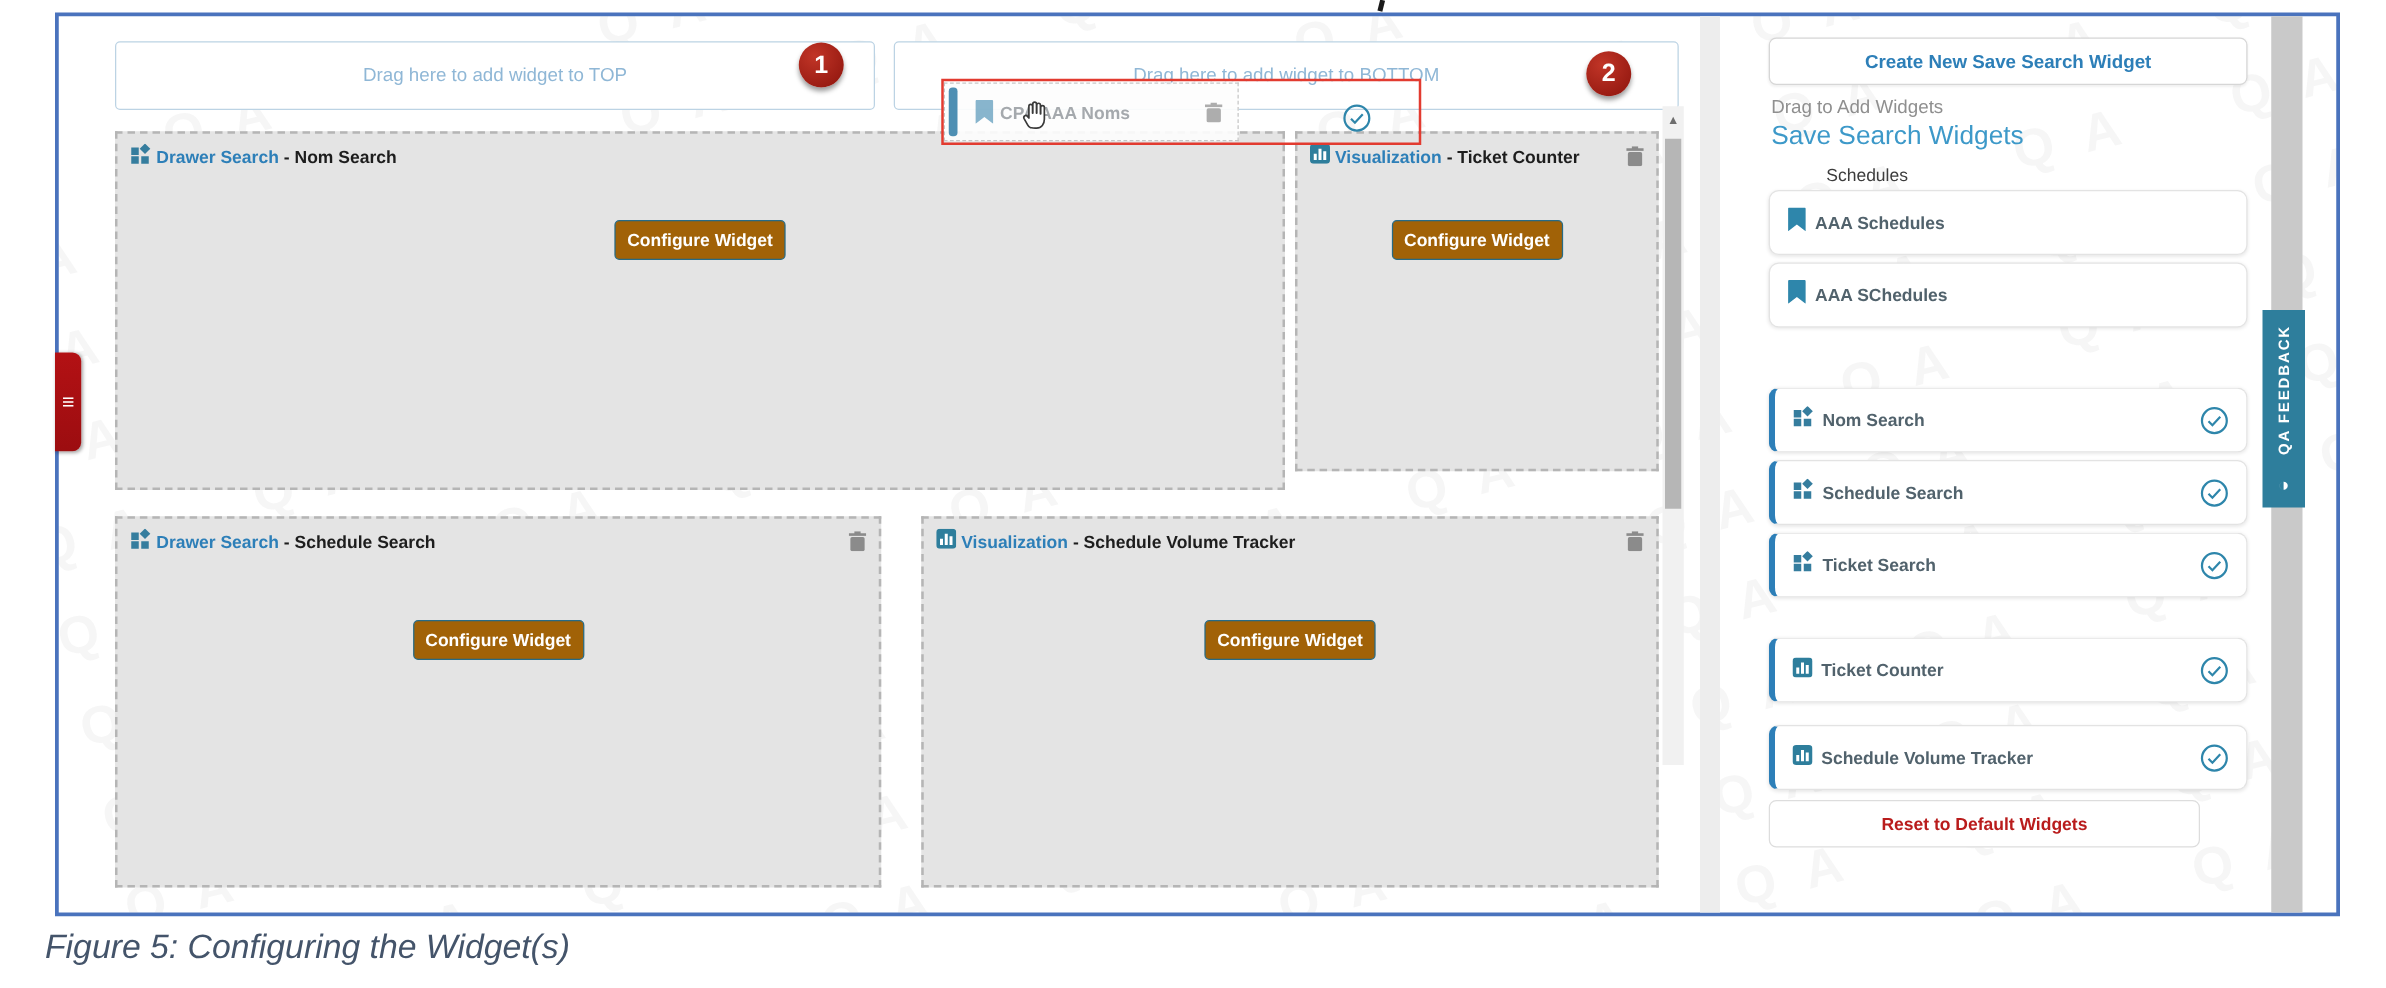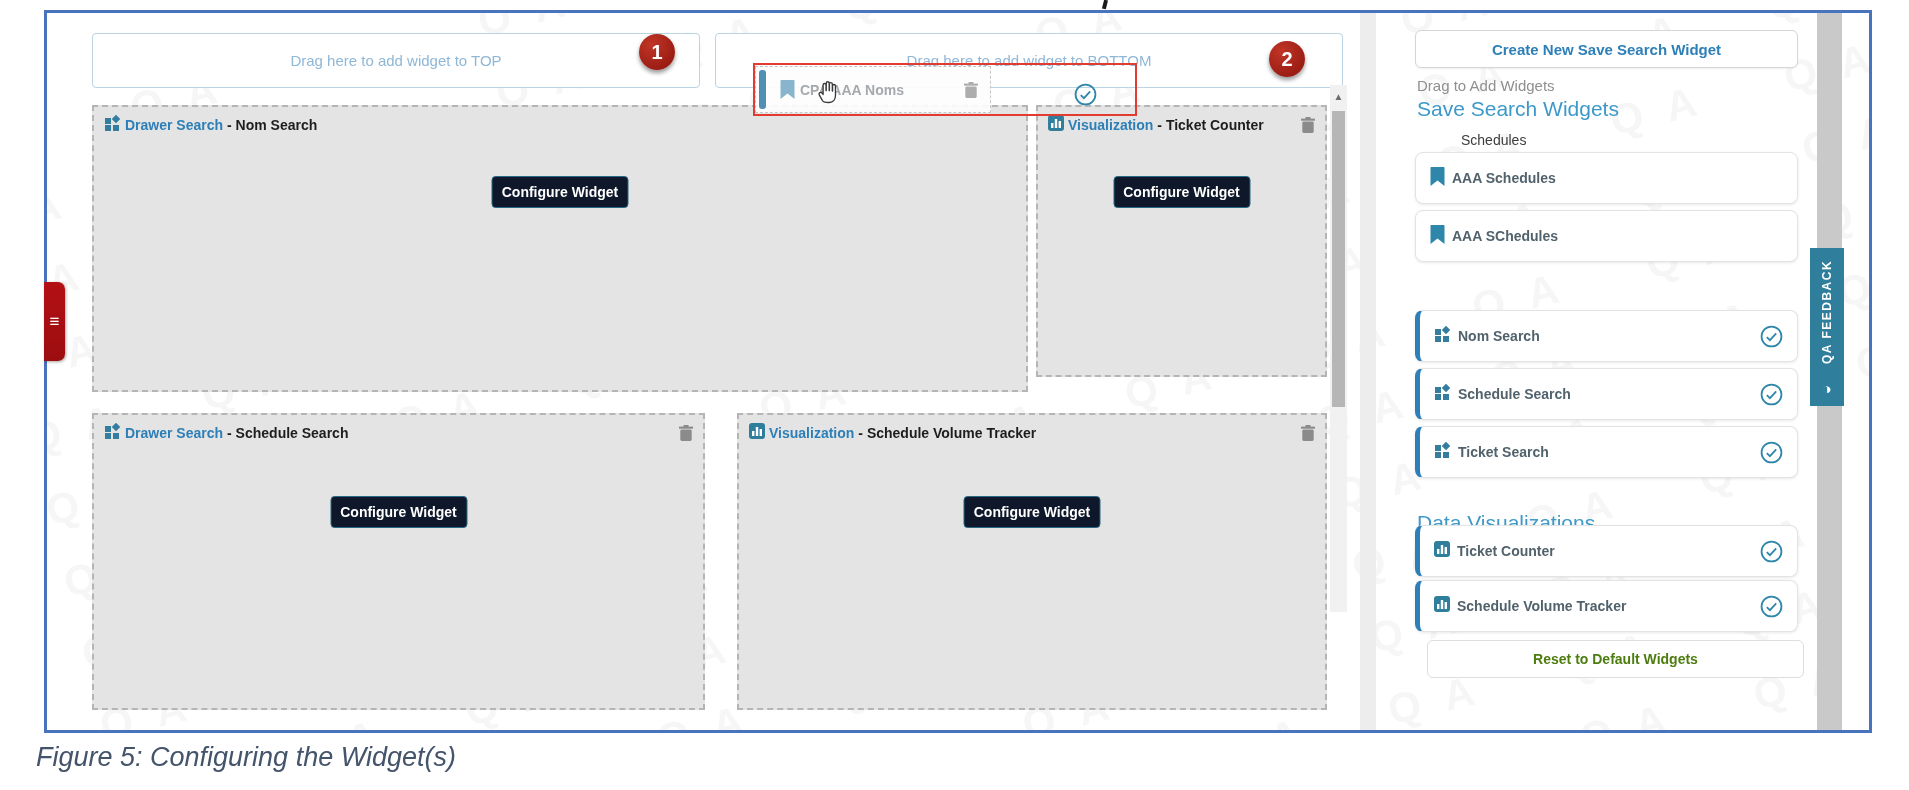--- a/index.html
+++ b/index.html
@@ -41,21 +41,21 @@
   .badge-2 { left:1269px; top:41px; }
 
   
   .panel { position:absolute; background:#e4e4e4; border:2px dashed #b5b5b5; }
   .phead { display:flex; align-items:center; gap:4px; padding:8px 10px;
            font-size:14px; font-weight:bold; }
   .ptype { color:#2d7fb8; }
   .pname { color:#1d1d1d; }
   .trash { margin-left:auto; display:flex; }
   .cfg  { position:absolute; left:50%; transform:translateX(-50%);
-          background:#0f172a; border:1px solid #266a85; border-radius:4px;
+          background:#a16207; border:1px solid #266a85; border-radius:4px;
           color:#fff; font-family:"Liberation Sans",sans-serif; font-weight:bold; font-size:14px;
           width:137px; height:32px; cursor:pointer; }
   .panel-a { left:92px;  top:105px; width:936px; height:287px; }
   .panel-b { left:1036px;top:105px; width:291px; height:272px; }
   .panel-c { left:92px;  top:413px; width:613px; height:297px; }
   .panel-d { left:737px; top:413px; width:590px; height:297px; }
   .panel-a .cfg, .panel-b .cfg { top:69px; }
   .panel-c .cfg, .panel-d .cfg { top:81px; }
 
   
@@ -92,24 +92,24 @@
   .sb-sub { position:absolute; left:1417px; color:#3c3c3c; font-size:14px; }
   .sb-nomrow { position:absolute; left:1417px; top:281px; display:flex; align-items:flex-end;margin-top:48px; }
   .sb-nomrow .nom { color:#3c3c3c; font-size:14px; }
   .sb-nomrow .def { color:#a21caf; font-size:21px; }
   .card { position:absolute; left:1415px; width:383px; height:52px; background:#fff;
           border:1px solid #e3e3e3; border-radius:8px; box-shadow:0 1px 3px rgba(0,0,0,.09);
           display:flex; align-items:center; padding:0 14px; cursor:grab; }
   .card.accent { border-left:5px solid #2d7fb8; }
   .clabel { margin-left:7px; font-weight:bold; font-size:14px; color:#51626c; }
   .chk { margin-left:auto; display:flex; cursor:pointer; }
-  .sb-reset { position:absolute; left:1415px; top:640px; width:377px; height:38px;
+  .sb-reset { position:absolute; left:1415px; top:640px; width:345px; height:38px;
           background:#fff; border:1px solid #ddd; border-radius:6px;
-          color:#4d7c0f; font-weight:bold; font-size:14px; font-family:"Liberation Sans",sans-serif;
-          cursor:pointer;margin-left:12px; }
+          color:#b91c1c; font-weight:bold; font-size:14px; font-family:"Liberation Sans",sans-serif;
+          cursor:pointer; }
 
   
   .qatab { position:absolute; left:1810px; top:248px; width:34px; height:158px; background:#2e7e9c; }
   .qatext { position:absolute; left:0; right:0; top:4px; bottom:34px;
           writing-mode:vertical-rl; transform:rotate(180deg);
           display:flex; align-items:center; justify-content:center;
           color:#fff; font-weight:bold; font-size:12px; letter-spacing:1.5px; }
   .qaicon { position:absolute; bottom:9px; left:0; width:100%; text-align:center;
           color:#fff; font-size:15px; }
 
@@ -338,21 +338,21 @@
     <span class="chk">
       <svg width="23" height="23" viewBox="0 0 22 22">
           <circle cx="11" cy="11" r="9.5" fill="none" stroke="#2e86ab" stroke-width="1.7"></circle>
           <path d="M6.5 11.5l3 3L15.5 8" fill="none" stroke="#2e86ab" stroke-width="1.7"></path>
         </svg>
     </span>
   </div>
 
   <div class="sb-h" style="top:511px;text-align:center;">Data Visualizations</div>
 
-  <div class="card accent" style="top:525px;align-items:center;">
+  <div class="card accent" style="top:510px;align-items:center;">
     <span>
       <svg width="16" height="16" viewBox="0 0 16 16">
           <rect width="16" height="16" rx="3" fill="#2e7e9c"></rect>
           <rect x="3" y="8" width="2.4" height="5" fill="#fff"></rect>
           <rect x="6.8" y="4" width="2.4" height="9" fill="#fff"></rect>
           <rect x="10.6" y="6" width="2.4" height="7" fill="#fff"></rect>
         </svg>
     </span>
     <span class="clabel">Ticket Counter</span>
     <span class="chk">

